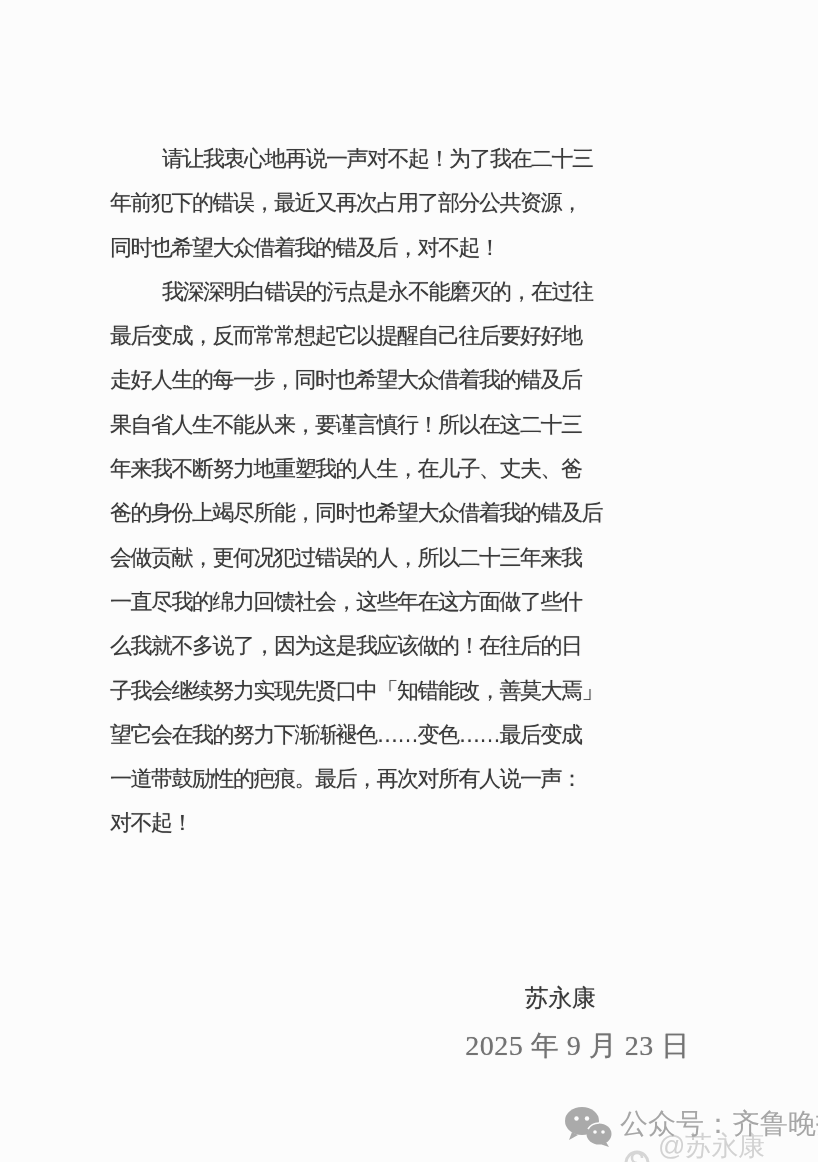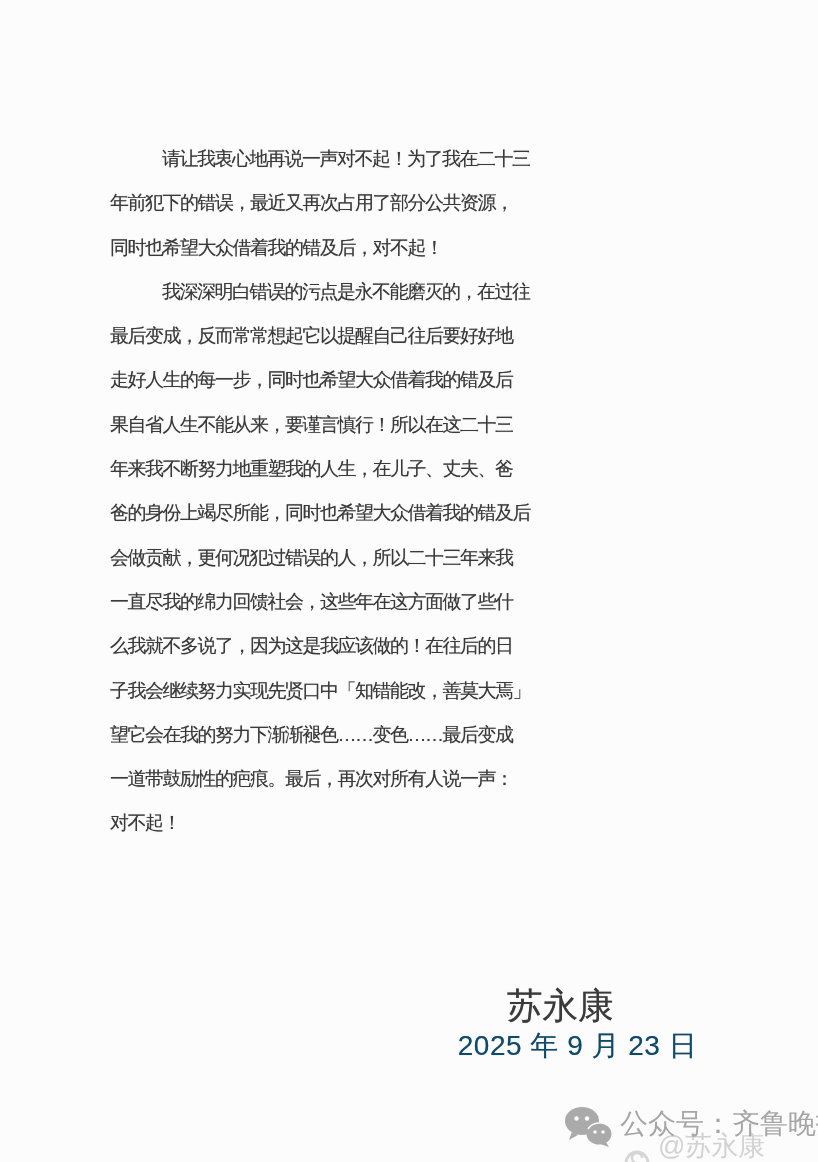--- a/index.html
+++ b/index.html
@@ -13,53 +13,54 @@
     background: #fcfcfc;
     overflow: hidden;
     font-family: "Liberation Sans", "DejaVu Sans", sans-serif;
   }
   .letter-body {
     position: absolute;
     left: 110px;
     top: 137px;
     width: 650px;
     color: #3a3a3a;
-    font-size: 19px;
+    font-size: 22px;
     line-height: 44.3px;
     letter-spacing: -1.5px;
     text-shadow: 0 0 0.7px rgba(58,58,58,0.55);
   }
   .letter-line {
     white-space: nowrap;
     height: 44.3px;
   }
   .letter-line.indent {
     padding-left: 52px;
   }
   .sig-name {
     position: absolute;
     top: 982px;
     left: 460px;
     width: 200px;
     text-align: center;
     color: #3a3a3a;
-    font-size: 36px;
+    font-size: 24px;
     letter-spacing: -0.5px;
     text-shadow: 0 0 0.7px rgba(58,58,58,0.55);
   }
   .sig-date {
     position: absolute;
     top: 1027px;
     left: 430px;
     width: 295px;
     text-align: center;
-    color: #0c4a6e;
+    color: #737373;
     font-size: 28px;
     letter-spacing: 0.5px;
     text-shadow: 0 0 0.7px rgba(58,58,58,0.55);
+    font-family: Liberation Serif, serif;
   }
   .weibo-watermark {
     position: absolute;
     top: 1128px;
     left: 622px;
     display: flex;
     align-items: center;
     gap: 6px;
     color: #d2d2d2;
     font-size: 27px;

